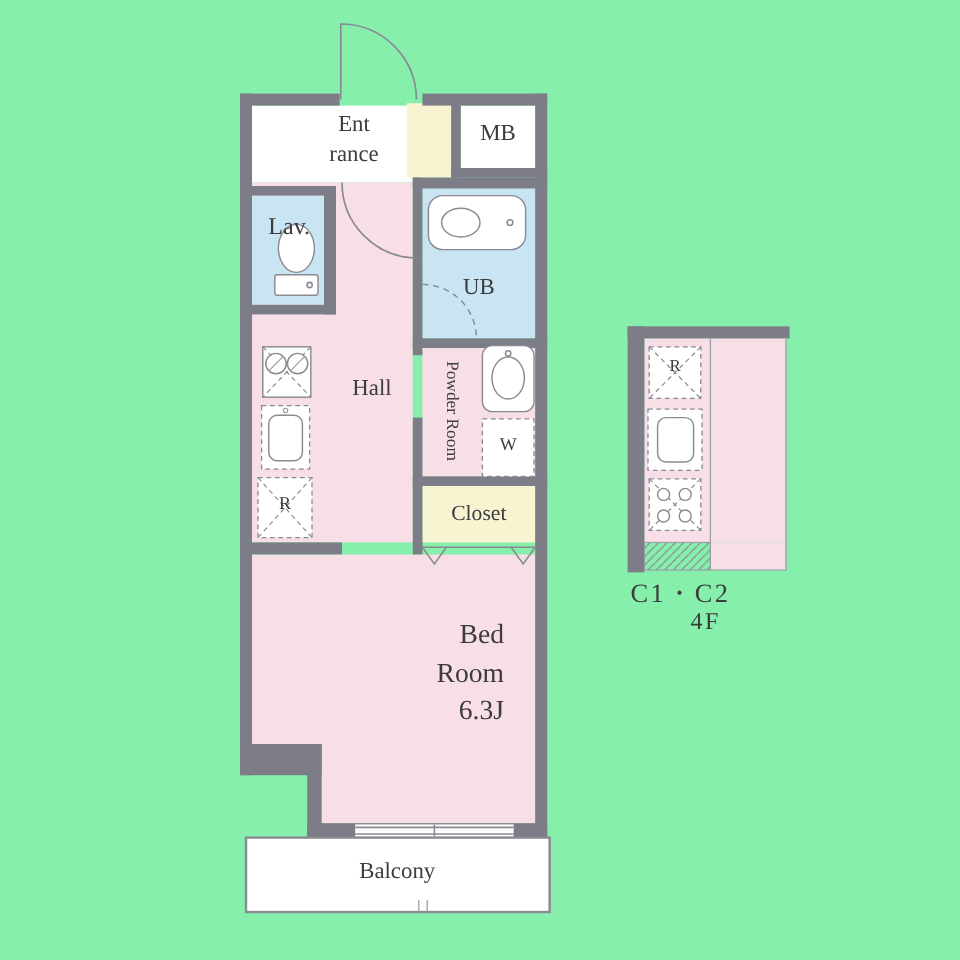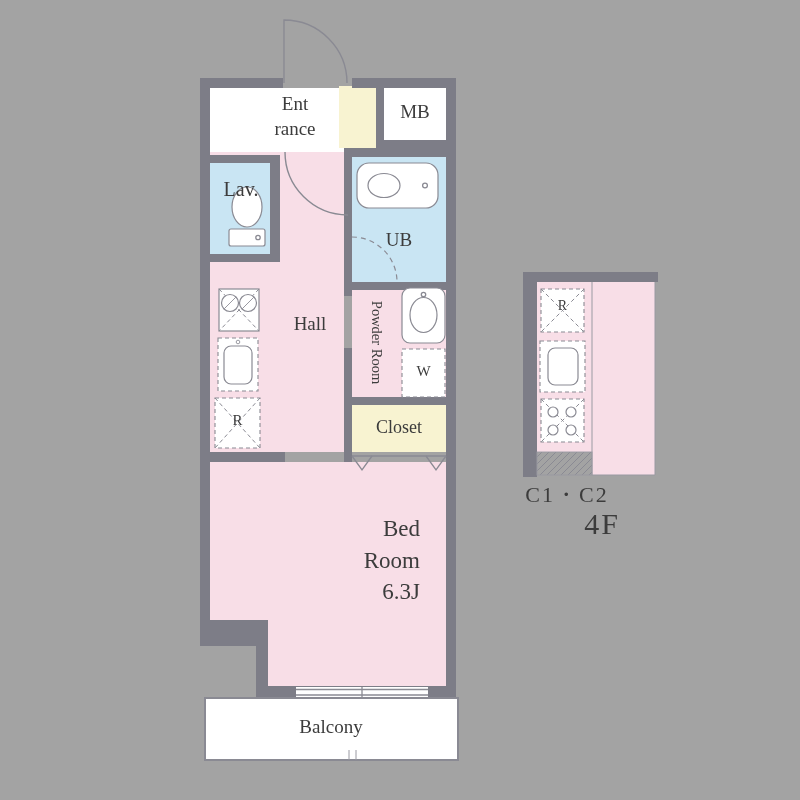--- a/index.html
+++ b/index.html
@@ -1,18 +1,18 @@
 <!DOCTYPE html>
 <html style="--wall: #7d7d87; --room-pink: #f8dee7; --room-blue: #c9e5f3; --room-cream: #f8f3d1; --line: #8a8a93; --text: #3c3c3c;"><head>
 <meta charset="utf-8">
 <style>
   * { margin:0; padding:0; box-sizing:border-box; }
   html,body { background:#fff; }
   body { width:800px; height:800px; font-family:"Liberation Serif","DejaVu Serif",serif; }
-  #plan { position:relative; width:800px; height:800px; background:#a3a3a3; overflow:hidden; }
+  #plan { position:relative; width:800px; height:800px; background:#86efac; overflow:hidden; }
   #plan > svg { position:absolute; left:0; top:0; }
   .label { position:absolute; color:var(--text,#3c3c3c); text-align:center; white-space:pre-line; }
 
   
   .wall   { fill:var(--wall,#7d7d87); }
   .pink   { fill:var(--room-pink,#f8dee7); }
   .blue   { fill:var(--room-blue,#c9e5f3); }
   .cream  { fill:var(--room-cream,#f8f3d1); }
   .wht    { fill:#ffffff; }
   .ln     { stroke:var(--line,#8a8a93); stroke-width:1.3; fill:none; }
@@ -177,15 +177,15 @@
   <div class="label" style="left:329px;top:334px;width:94px;height:17px;font-size:14.5px;line-height:17px;transform:rotate(90deg);">Powder Room</div>
   <div class="label" style="left:402px;top:363px;width:43px;font-size:15px;">W</div>
   <div class="label" style="left:352px;top:417px;width:94px;font-size:18px;">Closet</div>
   <div class="label" style="left:215px;top:412px;width:45px;font-size:15px;">R</div>
   <div class="label" style="left:240px;top:513px;width:180px;font-size:23px;line-height:1.38;text-align:right;">Bed
 Room
 6.3J</div>
   <div class="label" style="left:231px;top:716px;width:200px;font-size:19px;text-align:center;">Balcony</div>
   <div class="label" style="left:541px;top:298px;width:43px;font-size:14px;">R</div>
   <div class="label" style="left:484px;top:480px;width:166px;font-size:22px;letter-spacing:2px;">C1・C2</div>
-  <div class="label" style="left:519px;top:507px;width:166px;font-size:30px;letter-spacing:2px;">4F</div>
+  <div class="label" style="left:505px;top:507px;width:166px;font-size:20px;letter-spacing:2px;">4F</div>
 
 </div>
 
 </body></html>

